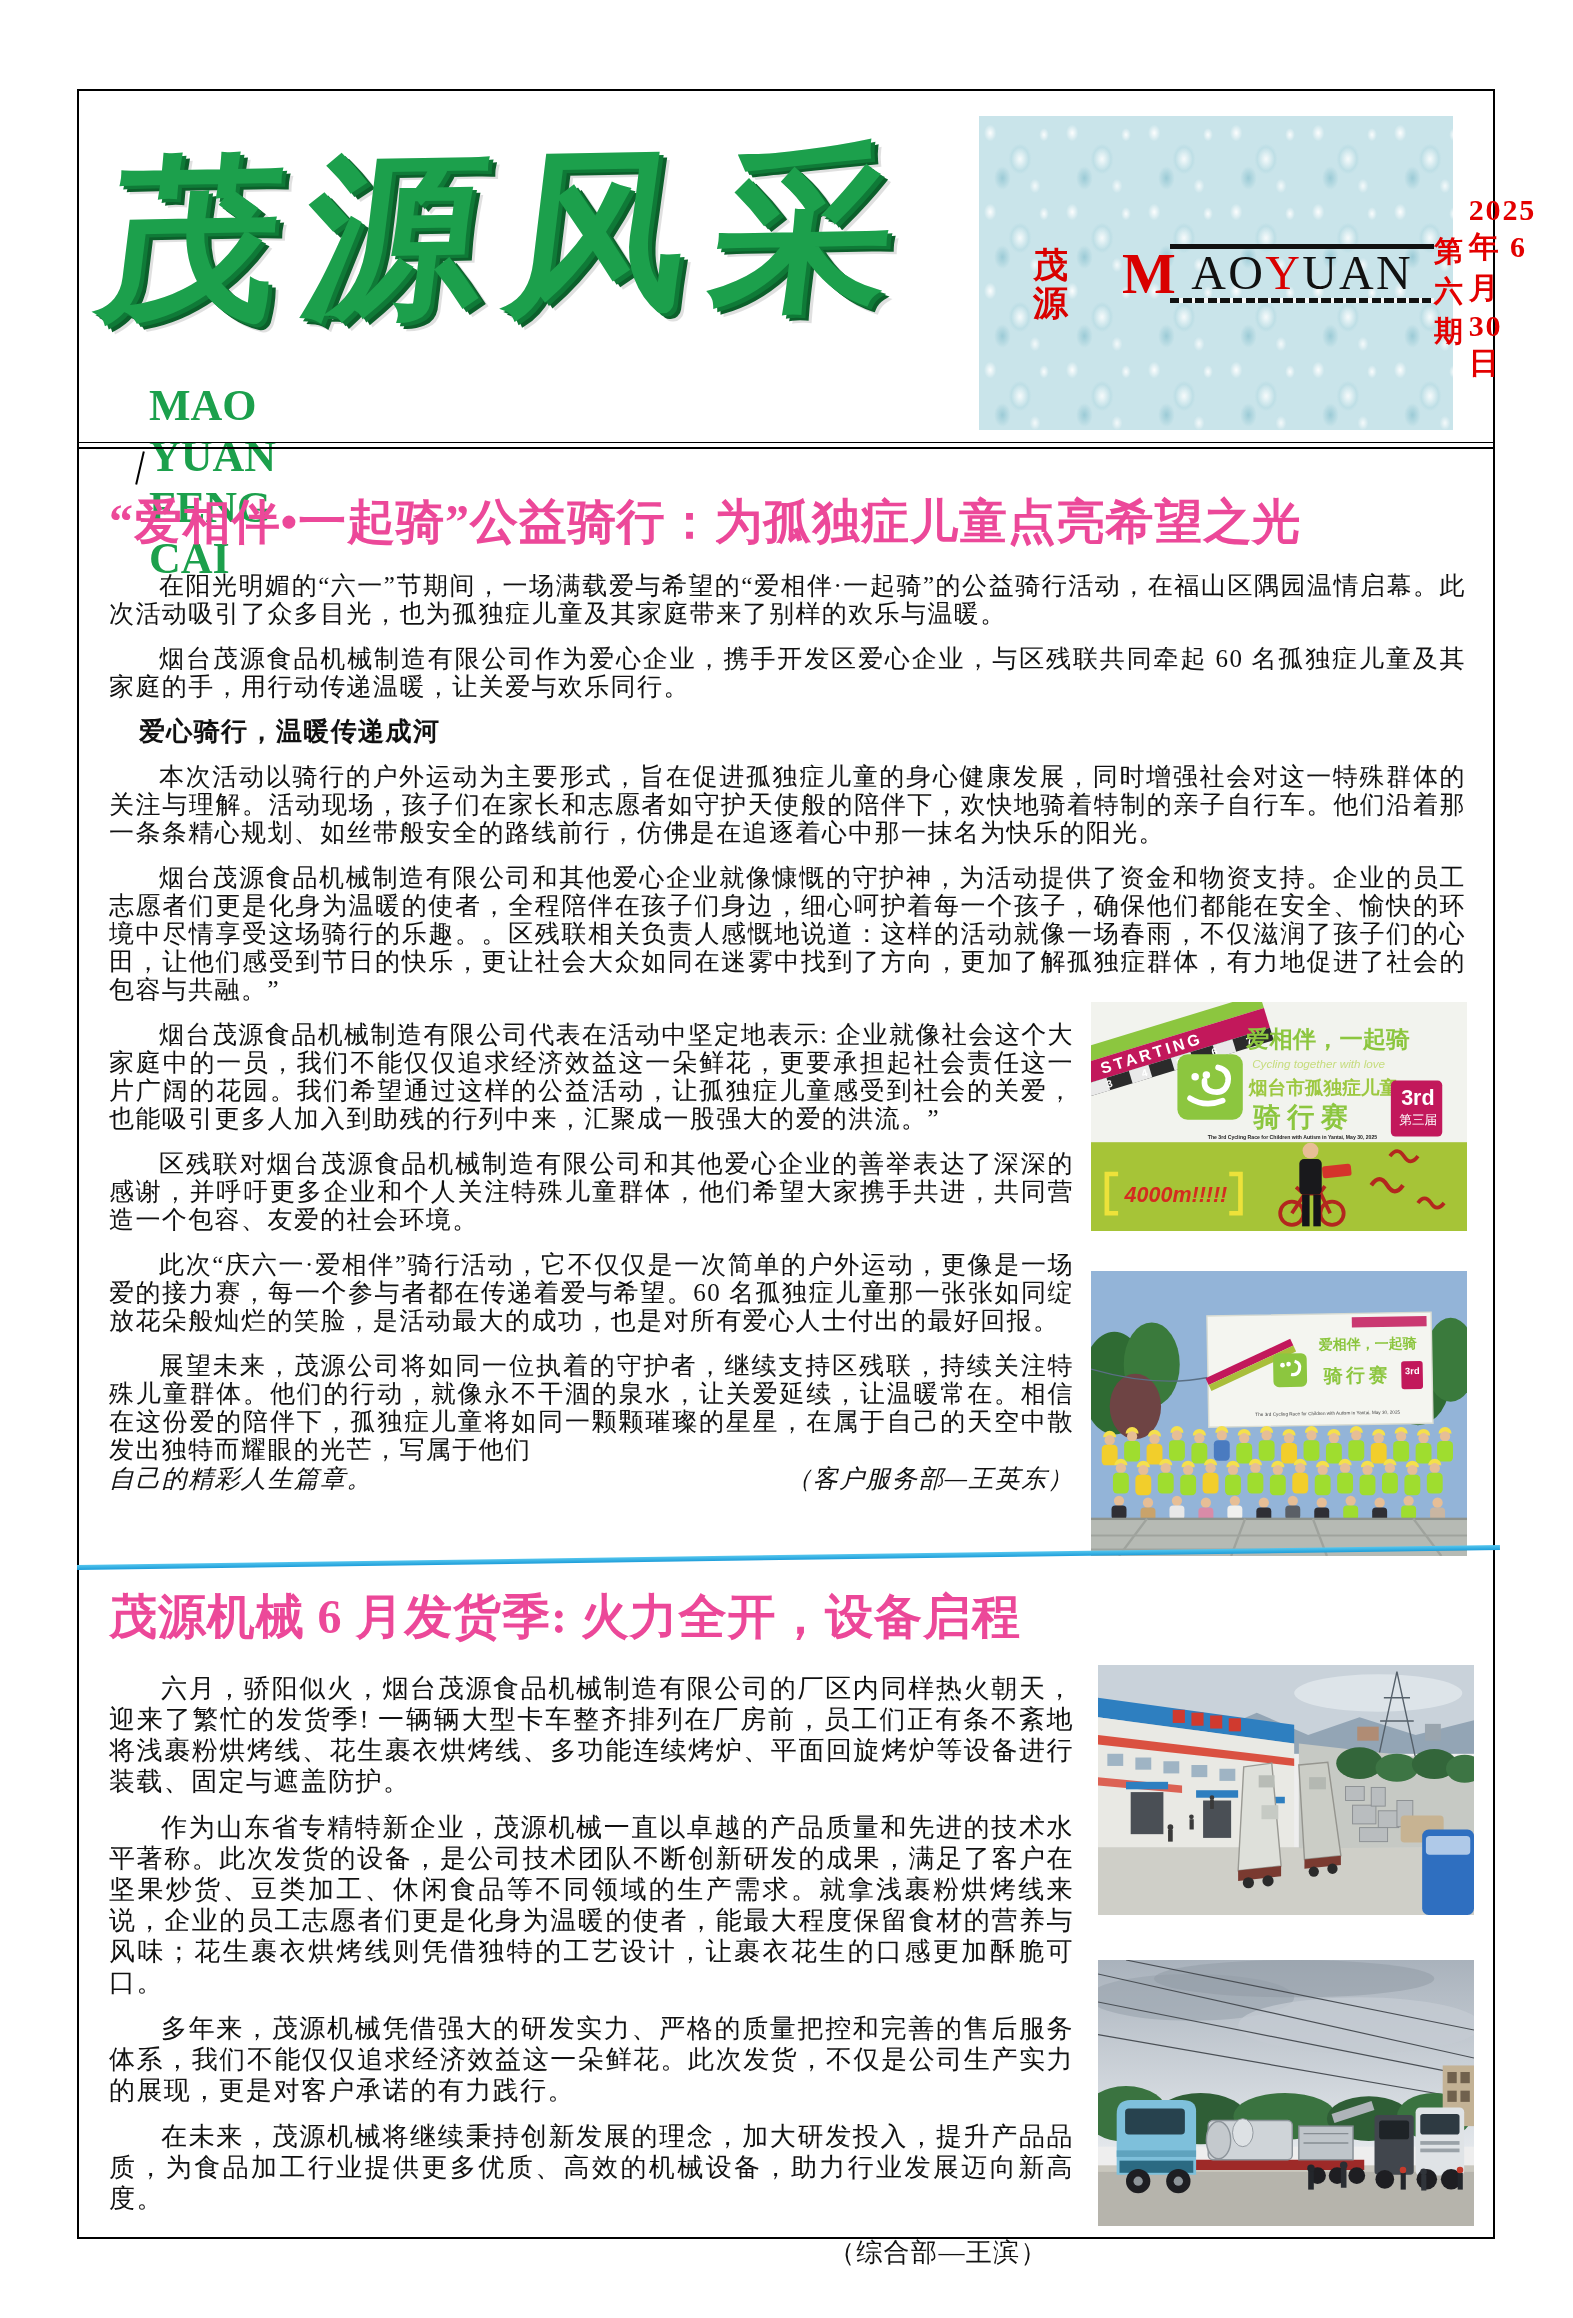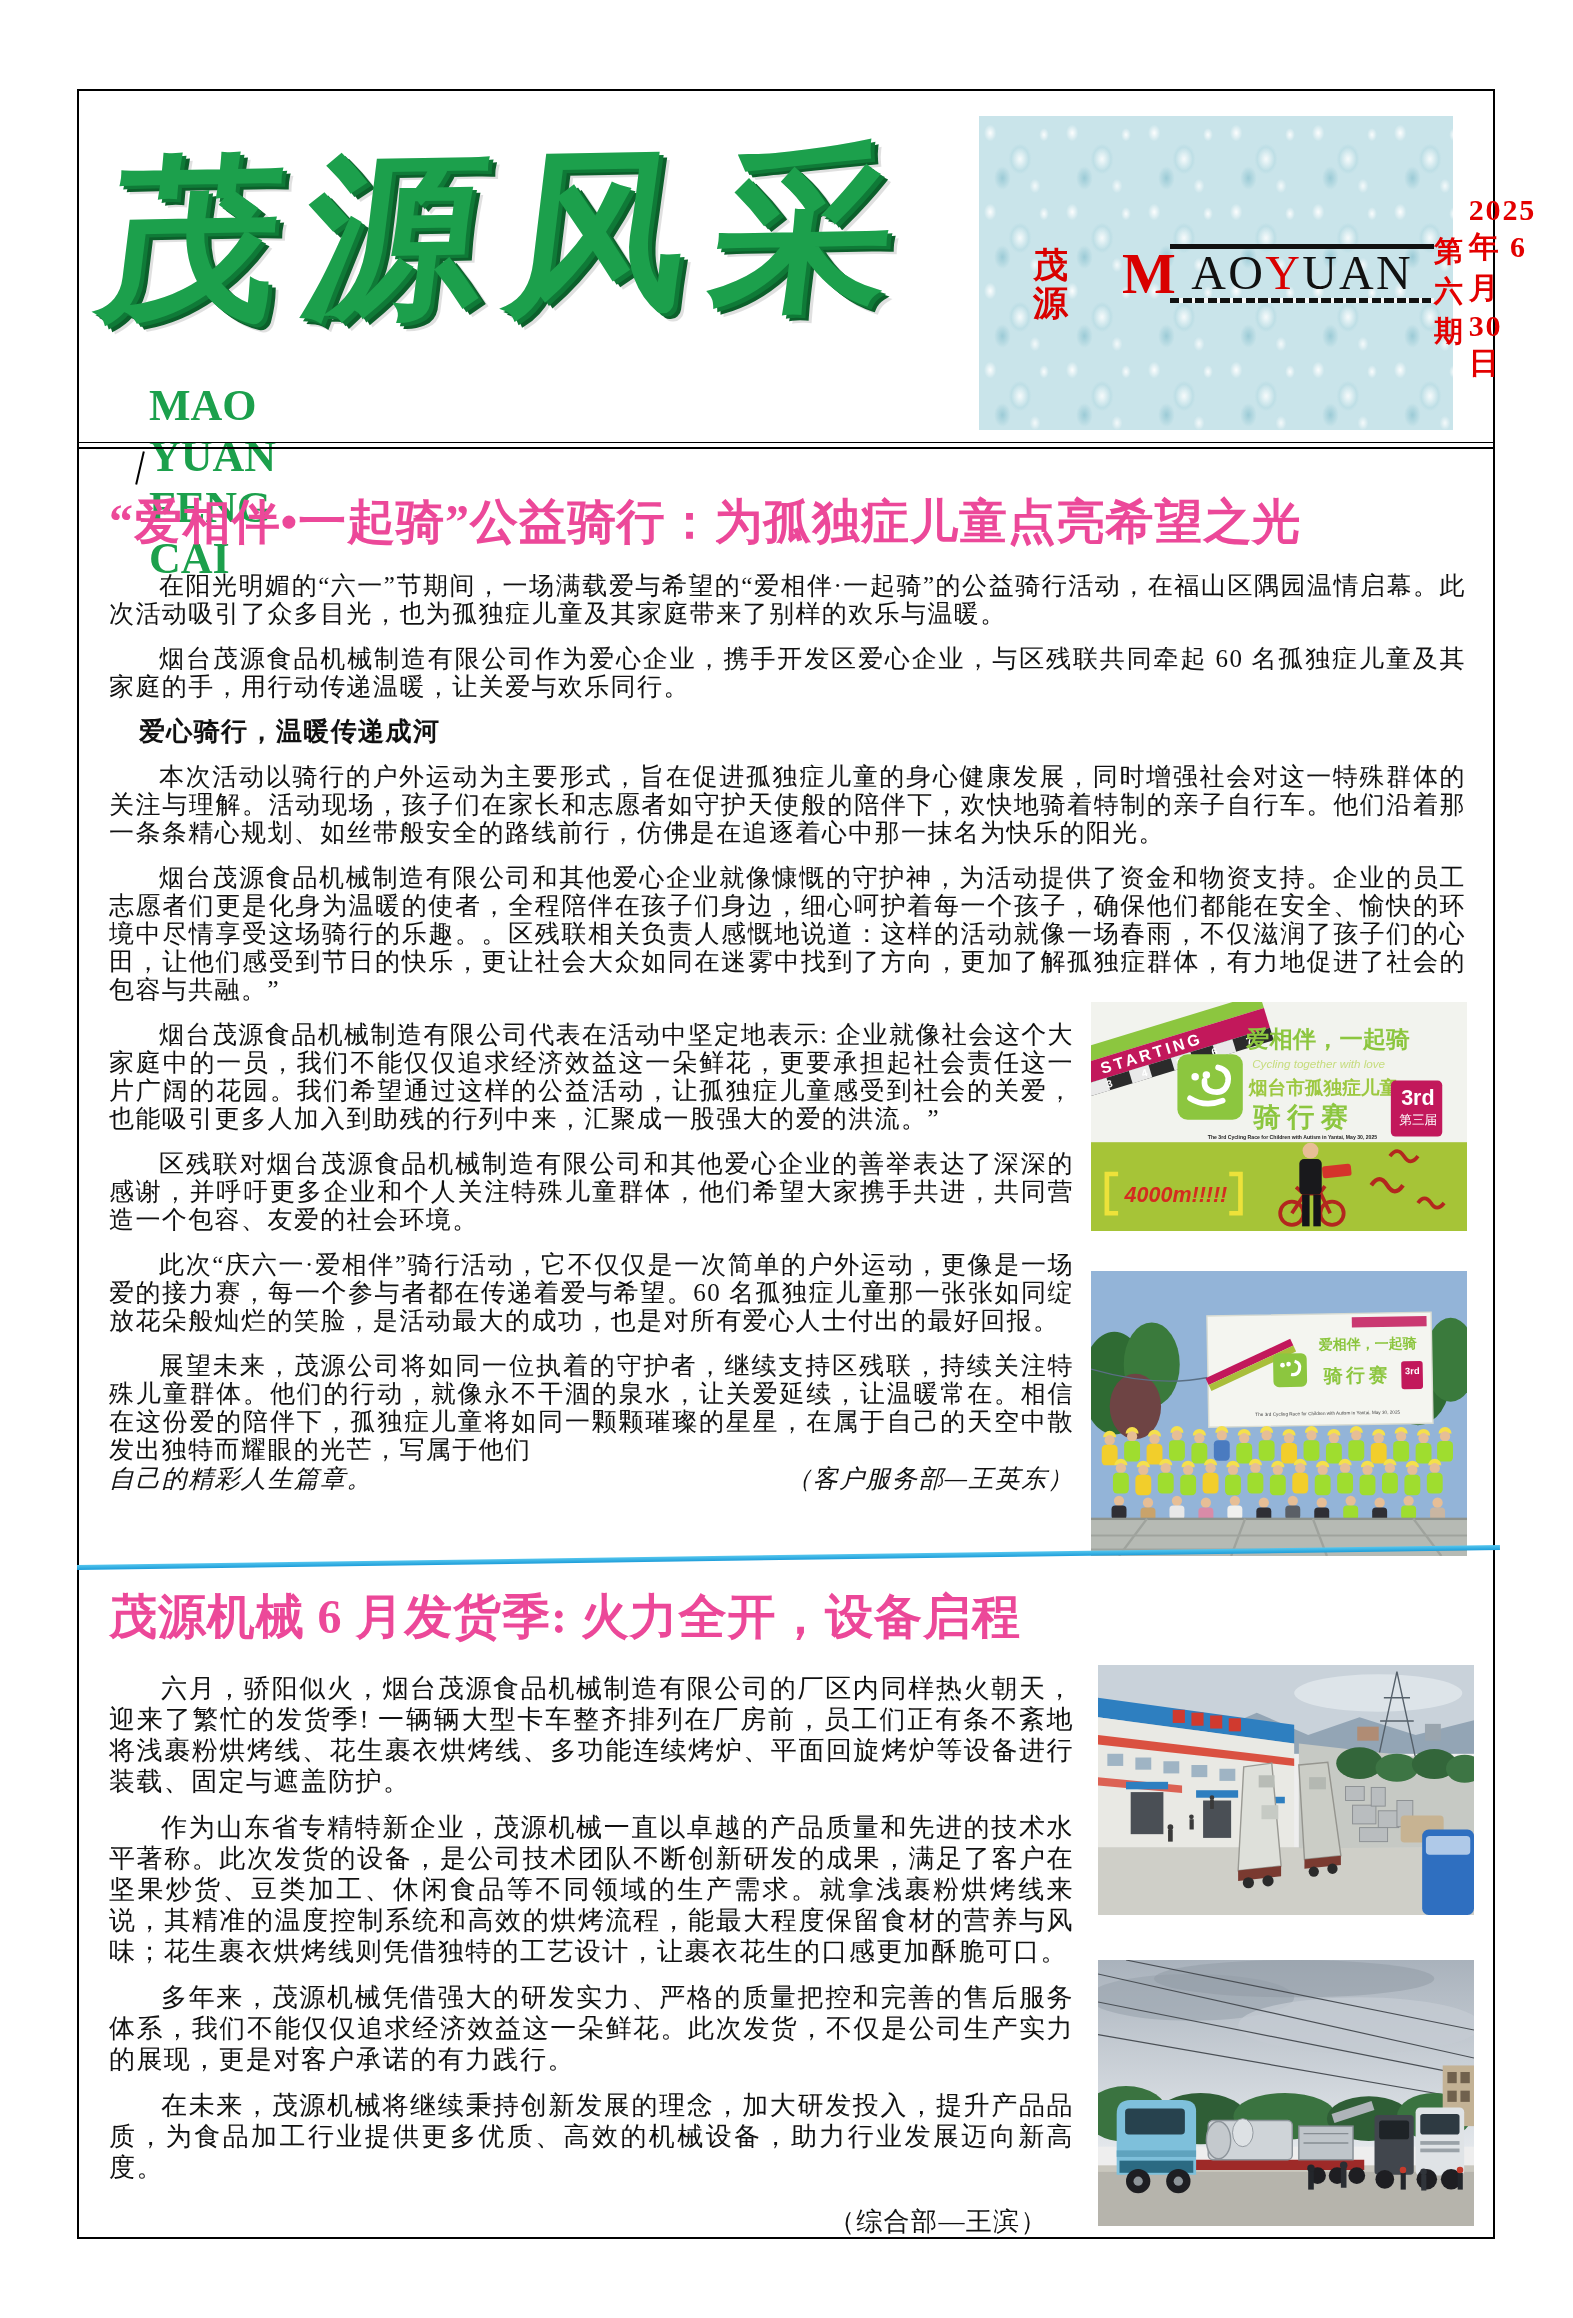--- a/index.html
+++ b/index.html
@@ -249,21 +249,21 @@
     <rect y="528" width="805" height="5" fill="#8E938E"></rect>
     <path d="M0 566 h805 M0 596 h805" stroke="#9FA39D" stroke-width="4"></path>
     <path d="M330 530 L300 610 M475 530 L505 610 M120 530 L60 610 M690 530 L750 610" stroke="#9FA39D" stroke-width="5"></path>
   </svg>
 
   <div class="cyan-rule"></div>
 
   <div class="article a2">
     <h1 class="title">茂源机械 6 月发货季: 火力全开，设备启程</h1>
     <p class="b2 nw first">六月，骄阳似火，烟台茂源食品机械制造有限公司的厂区内同样热火朝天，迎来了繁忙的发货季! 一辆辆大型卡车整齐排列在厂房前，员工们正有条不紊地将浅裹粉烘烤线、花生裹衣烘烤线、多功能连续烤炉、平面回旋烤炉等设备进行装载、固定与遮盖防护。</p>
-    <p class="b2 nw">作为山东省专精特新企业，茂源机械一直以卓越的产品质量和先进的技术水平著称。此次发货的设备，是公司技术团队不断创新研发的成果，满足了客户在坚果炒货、豆类加工、休闲食品等不同领域的生产需求。就拿浅裹粉烘烤线来说，其精准的温度控制系统和高效的烘烤流程，能最大程度保留食材的营养与风味；花生裹衣烘烤线则凭借独特的工艺设计，让裹衣花生的口感更加酥脆可口。</p>
+    <p class="b2 nw">作为山东省专精特新企业，茂源机械一直以卓越的产品质量和先进的技术水平著称。此次发货的设备，是公司技术团队不断创新研发的成果，满足了客户在坚果炒货、豆类加工、休闲食品等不同领域的生产需求。就拿浅裹粉烘烤线来说，企业的员工志愿者们更是化身为温暖的使者，能最大程度保留食材的营养与风味；花生裹衣烘烤线则凭借独特的工艺设计，让裹衣花生的口感更加酥脆可口。</p>
     <p class="b2 nw">多年来，茂源机械凭借强大的研发实力、严格的质量把控和完善的售后服务体系，我们不能仅仅追求经济效益这一朵鲜花。此次发货，不仅是公司生产实力的展现，更是对客户承诺的有力践行。</p>
     <p class="b2 nw">在未来，茂源机械将继续秉持创新发展的理念，加大研发投入，提升产品品质，为食品加工行业提供更多优质、高效的机械设备，助力行业发展迈向新高度。</p>
     <div class="credit2">（综合部—王滨）</div>
   </div>
 
   <svg class="ph ph3" viewBox="0 0 805 535" preserveAspectRatio="none">
     <rect width="805" height="190" fill="#C9D2DA"></rect>
     <ellipse cx="600" cy="60" rx="180" ry="40" fill="#DDE4E9"></ellipse>
     <path d="M0 150 L120 92 L230 150 L340 102 L450 150 L560 112 L680 150 L805 118 L805 190 L0 190 Z" fill="#93A5B5"></path>
     <rect x="555" y="132" width="46" height="30" fill="#B08C74"></rect>

